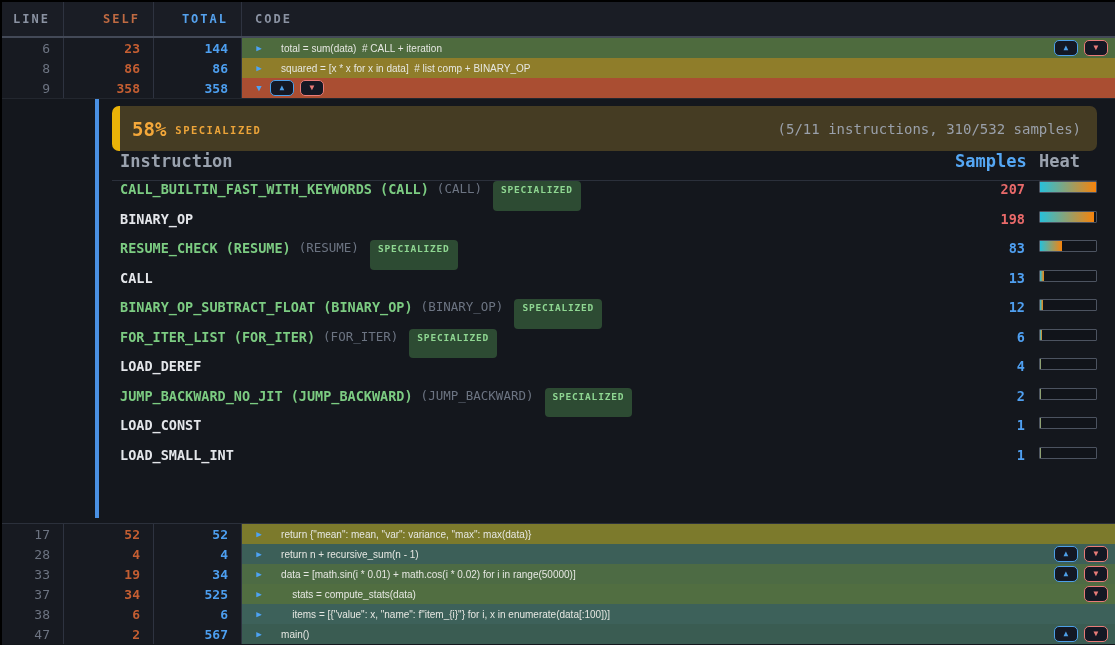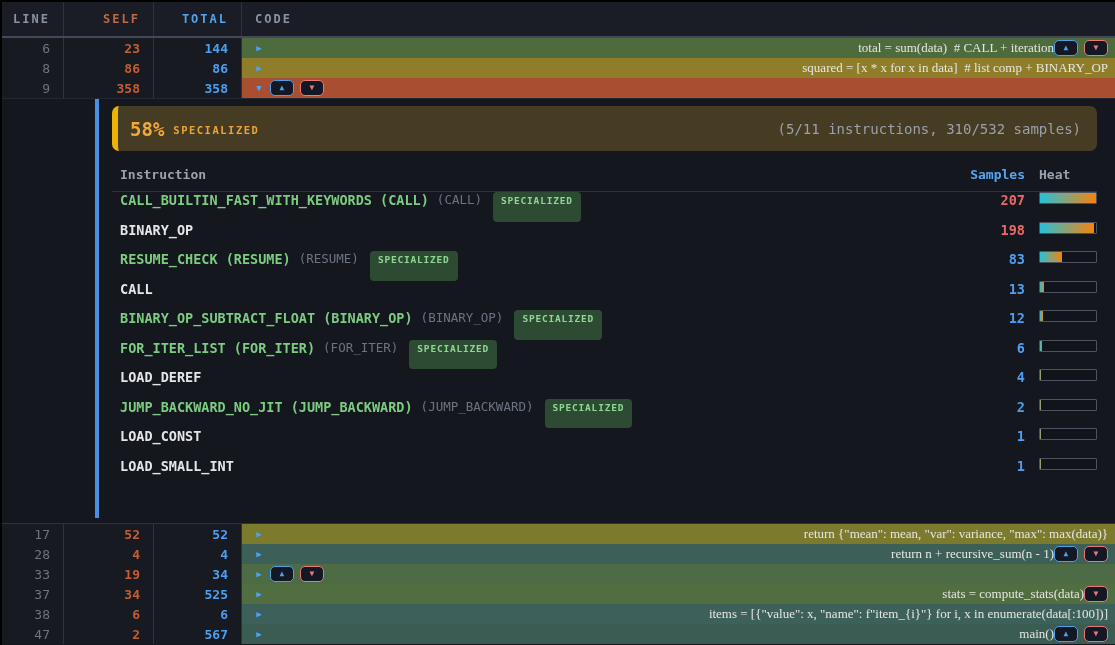--- a/index.html
+++ b/index.html
@@ -40,22 +40,22 @@
   .code-row .c-total { color:#4d9ff0; font-weight:bold; }
   .codecell {
     display:flex; align-items:center; padding-left:6px;
     position:relative; cursor:pointer; overflow:hidden;
   }
   .expander {
     width:22px; text-align:center; font-size:9px; color:#4da3f5;
     flex:0 0 22px; line-height:1;
   }
   .codetext {
-    white-space:pre; font-family:Liberation Serif, serif;
-    font-size:13px; color:#e6e7e2; flex:1 1 auto; overflow:hidden;text-align:right;
+    white-space:pre; font-family:Liberation Sans, sans-serif;
+    font-size:10px; color:#e6e7e2; flex:1 1 auto; overflow:hidden;
   }
   .navbtns { display:flex; gap:6px; padding-right:7px; flex:0 0 auto; }
   .navbtn {
     width:24px; height:16px; border-radius:5px; background:#141824;
     display:flex; align-items:center; justify-content:center;
     font-size:8px; line-height:1; cursor:pointer; padding:0;
     font-family:"DejaVu Sans Mono", monospace;
   }
   .navbtn.up   { border:1.5px solid #4d9fe8; color:#4d9fe8; }
   .navbtn.down { border:1.5px solid #e87b78; color:#e87b78; }
@@ -64,33 +64,33 @@
     position:relative; height:426px; background:#14171d;
     border-top:1px solid #23272f; border-bottom:1px solid #2b303b;
   }
   .panel-marker {
     position:absolute; left:93px; top:0; bottom:5px; width:4px;
     background:#4a90e2;
   }
   .panel { position:absolute; left:110px; right:18px; top:0; bottom:0; }
   .banner {
     margin-top:7px; height:45px; background:#453c23;
-    border-left:6px solid #eab308; border-radius:7px;
+    border-left:8px solid #eab308; border-radius:7px;
     display:flex; align-items:center; padding:0 16px 0 12px;
   }
   .banner .pct { color:#f4a83a; font-size:19px; font-weight:bold; }
   .banner .pct-label {
     color:#eca439; font-size:10.5px; font-weight:bold;
     letter-spacing:1.5px; margin-left:9px; margin-top:3px;
   }
   .banner .detail { margin-left:auto; color:#9aa0aa; font-size:14px; }
   .itable-head {
-    display:flex; align-items:center; margin-top:16px;
+    display:flex; align-items:center; 
     padding:0 0 9px 8px; border-bottom:1px solid #2b303b;
-    font-size:13px; font-weight:bold; color:#9aa2ae;
+    font-size:17px; font-weight:bold; color:#9aa2ae;
   }
   .itable-head .sh { margin-left:auto; width:70px; text-align:right; color:#55a7f4; }
   .itable-head .hh { width:58px; margin-left:14px; text-align:left; color:#9aa2ae; }
   .irow { display:flex; height:29.5px; padding-left:8px; }
   .iname { font-size:13.5px; font-weight:bold; color:#e4e6ea; white-space:nowrap; }
   .iname.spec { color:#7ccc82; }
   .ibase { font-size:12.5px; color:#6c7482; margin-left:8px; }
   .ibadge {
     margin-left:11px; background:#2d4b33; color:#8fd792;
     font-size:9.5px; font-weight:bold; letter-spacing:0.8px;
@@ -288,20 +288,21 @@
             </button>
           </div>
         </div>
       </div>
       <div class="code-row">
         <div class="cell c-line">33</div>
         <div class="cell c-self">19</div>
         <div class="cell c-total">34</div>
         <div class="codecell" style="background: rgb(77, 107, 68);">
           <span class="expander">▶</span>
+          <span class="codetext">    data = [math.sin(i * 0.01) + math.cos(i * 0.02) for i in range(50000)]</span>
           <div class="navbtns">
             <button class="navbtn up">
               <span>▲</span>
             </button>
             <button class="navbtn down">
               <span>▼</span>
             </button>
           </div>
         </div>
       </div>

